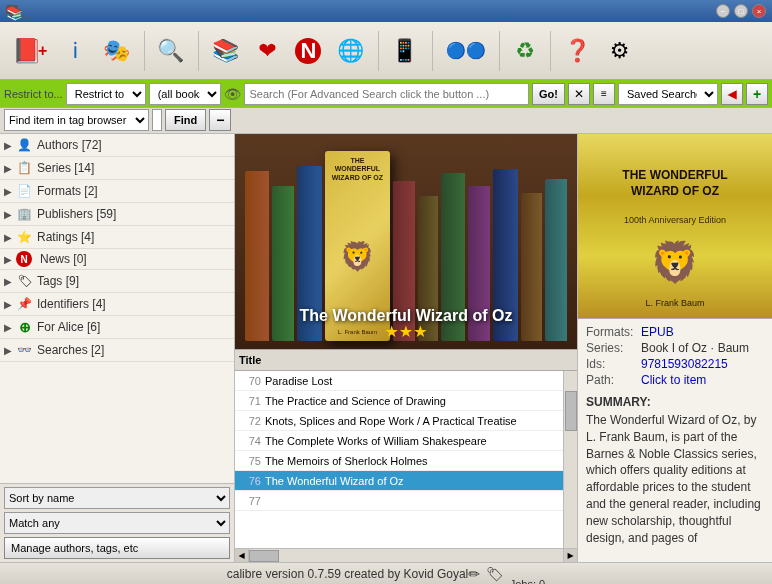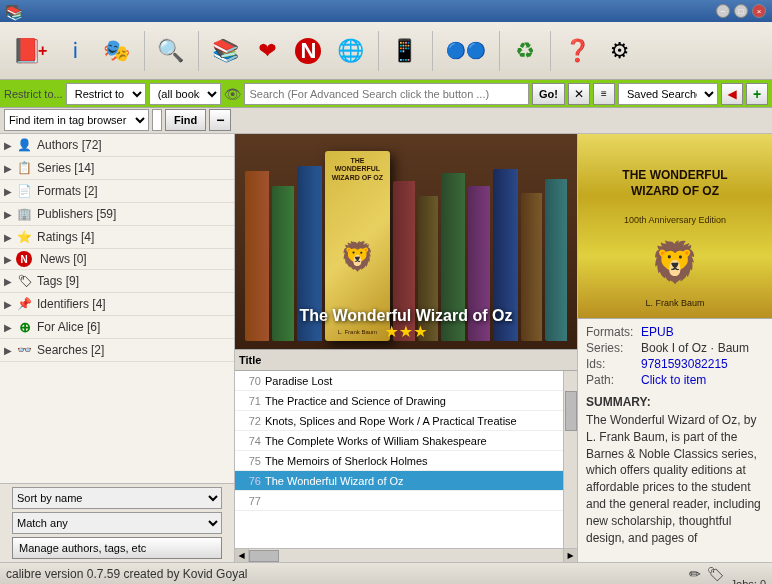--- a/index.html
+++ b/index.html
@@ -141,21 +141,21 @@
     .meta-value { color: #0000cc; }
     .meta-value.black { color: #333; }
 
     
     .bottom-bar {
       height: 22px;
       background: linear-gradient(to bottom, #e8e4dc, #d4d0c8);
       border-top: 1px solid #bbb;
       display: flex;
       align-items: center;
-      justify-content: space-between;
+      justify-content: center;
       padding: 0 6px;
       font-size: 10px;
       color: #333;
     }
     .bottom-right { display: flex; align-items: center; gap: 6px; }
     .bottom-icon { font-size: 14px; cursor: pointer; }
     .right-scrollbar {
       width: 14px;
       background: #e0dcd4;
       border-left: 1px solid #bbb;
@@ -345,21 +345,21 @@
     </div>
 
     <div class="tag-item">
       <span class="arrow">▶</span>
       <span class="icon">👓</span>
       <span class="label">Searches [2]</span>
     </div>
 
     <div style="flex:1;"></div>
 
-    <div style="border-top: 1px solid #bbb; padding: 3px 12px; background:#e8e4dc; display:flex; flex-direction:column; gap:3px;">
+    <div style="border-top: 1px solid #bbb; padding: 3px 4px; background:#e8e4dc; display:flex; flex-direction:column; gap:3px;">
       <select style="height:22px; border:1px solid #999; font-size:11px; width:100%;">
         <option>Sort by name</option>
         <option>Sort by popularity</option>
         <option>Sort by rating</option>
       </select>
       <select style="height:22px; border:1px solid #999; font-size:11px; width:100%;">
         <option>Match any</option>
         <option>Match all</option>
       </select>
       <button style="height:22px; border:1px solid #888; background:linear-gradient(to bottom,#fff,#ddd); cursor:pointer; font-size:11px; text-align:left; padding:0 6px;">Manage authors, tags, etc</button>

